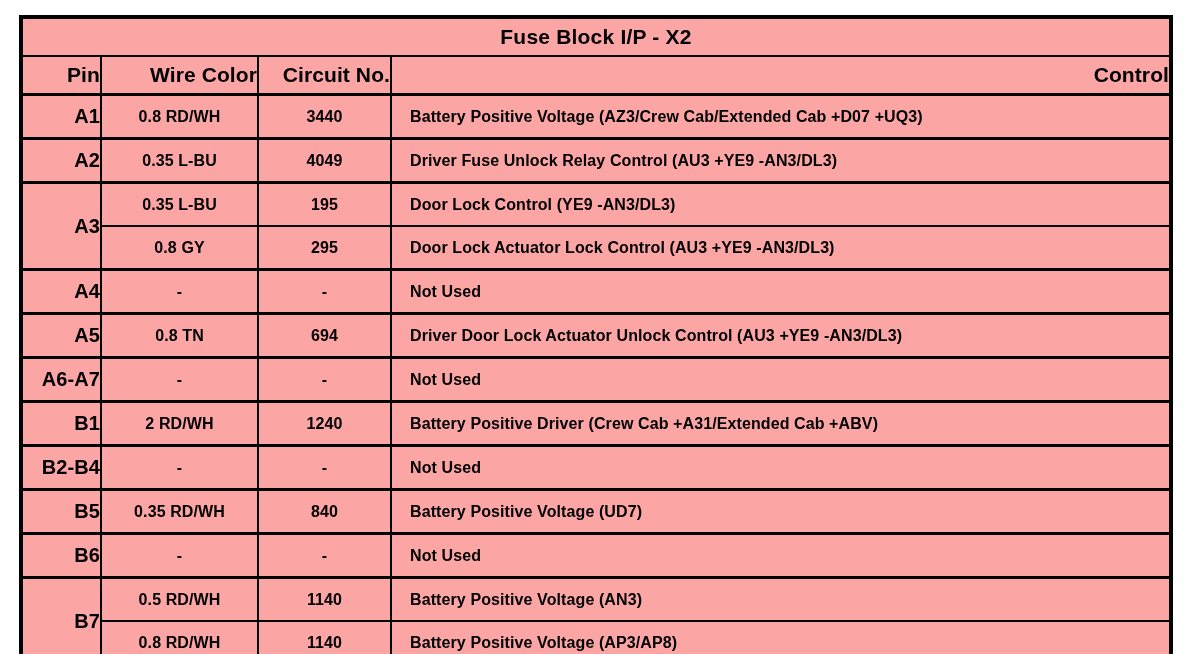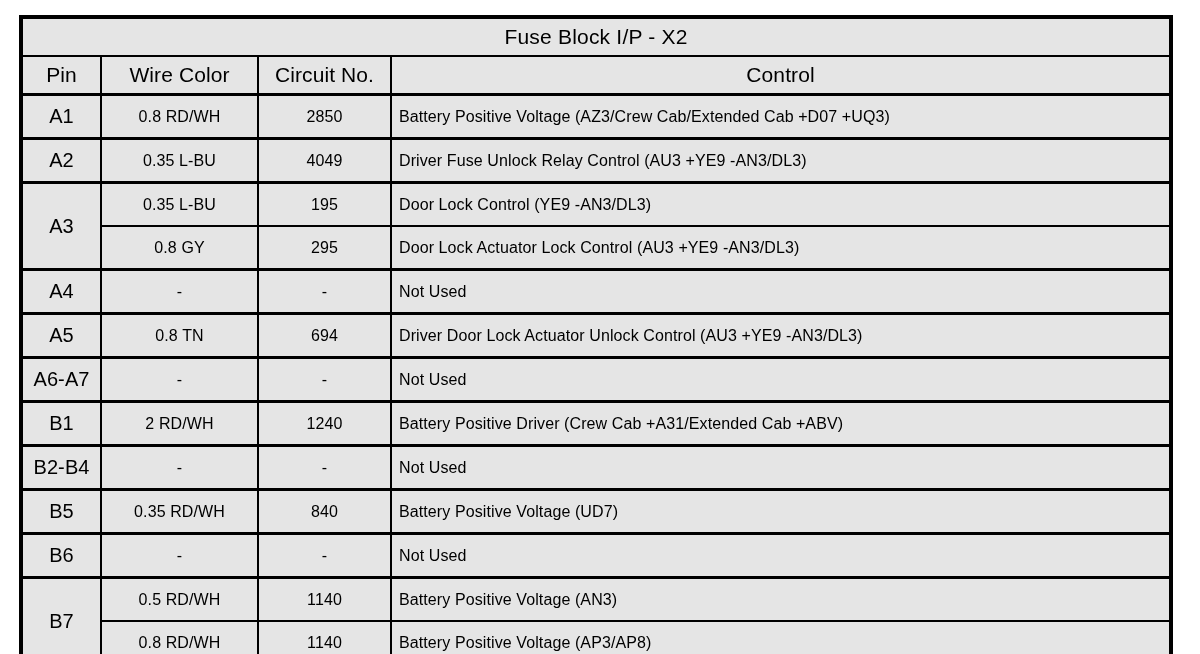--- a/index.html
+++ b/index.html
@@ -30,59 +30,59 @@
     border-collapse: collapse;
     border: 4px solid #000000;
     table-layout: fixed;
     background: #ffffff;
   }
 
   .fuse-table td,
   .fuse-table th {
     border: 2px solid #000000;
     padding: 0;
-    background: #e5e5e5;
-    font-weight: normal;
+    background: #fca5a5;
+    font-weight: bold;
     vertical-align: middle;
   }
 
   
   col.c-pin      { width: 80px; }
   col.c-wire     { width: 157px; }
   col.c-circuit  { width: 133px; }
   col.c-function { width: 780px; }
 
   .title-cell {
     height: 36px;
     text-align: center;
     font-size: 21px;
     font-weight: bold;
     letter-spacing: 0.2px;
     border-bottom-width: 3px;
   }
 
   .head-cell {
     height: 36px;
-    text-align: center;
+    text-align: right;
     font-size: 21px;
     font-weight: bold;
     letter-spacing: 0.1px;
     border-bottom-width: 3px;
   }
 
   .cell {
     height: 41px;
     font-size: 16px;
     letter-spacing: 0.1px;
   }
   .cell.center { text-align: center; }
-  .cell.left   { text-align: left; padding-left: 7px; }
+  .cell.left   { text-align: left; padding-left: 18px; }
 
   .pin-cell {
-    text-align: center;
+    text-align: right;
     font-size: 20px;
   }
 
   
   tr.group-inner > td { border-top-width: 2px; }
 
   .row-sep > td { border-top-width: 3px; }
 </style>
 </head>
 <body>
@@ -102,21 +102,21 @@
       <tr>
         <th class="head-cell">Pin</th>
         <th class="head-cell">Wire Color</th>
         <th class="head-cell">Circuit No.</th>
         <th class="head-cell">Control</th>
       </tr>
 
     <tr class="row-sep">
           <td class="cell pin-cell">A1</td>
           <td class="cell center">0.8 RD/WH</td>
-          <td class="cell center">2850</td>
+          <td class="cell center">3440</td>
           <td class="cell left">Battery Positive Voltage (AZ3/Crew Cab/Extended Cab +D07 +UQ3)</td>
         </tr>
         <tr class="row-sep">
           <td class="cell pin-cell">A2</td>
           <td class="cell center">0.35 L-BU</td>
           <td class="cell center">4049</td>
           <td class="cell left">Driver Fuse Unlock Relay Control (AU3 +YE9 -AN3/DL3)</td>
         </tr>
         <tr class="row-sep">
           <td class="cell pin-cell" rowspan="2">A3</td>

